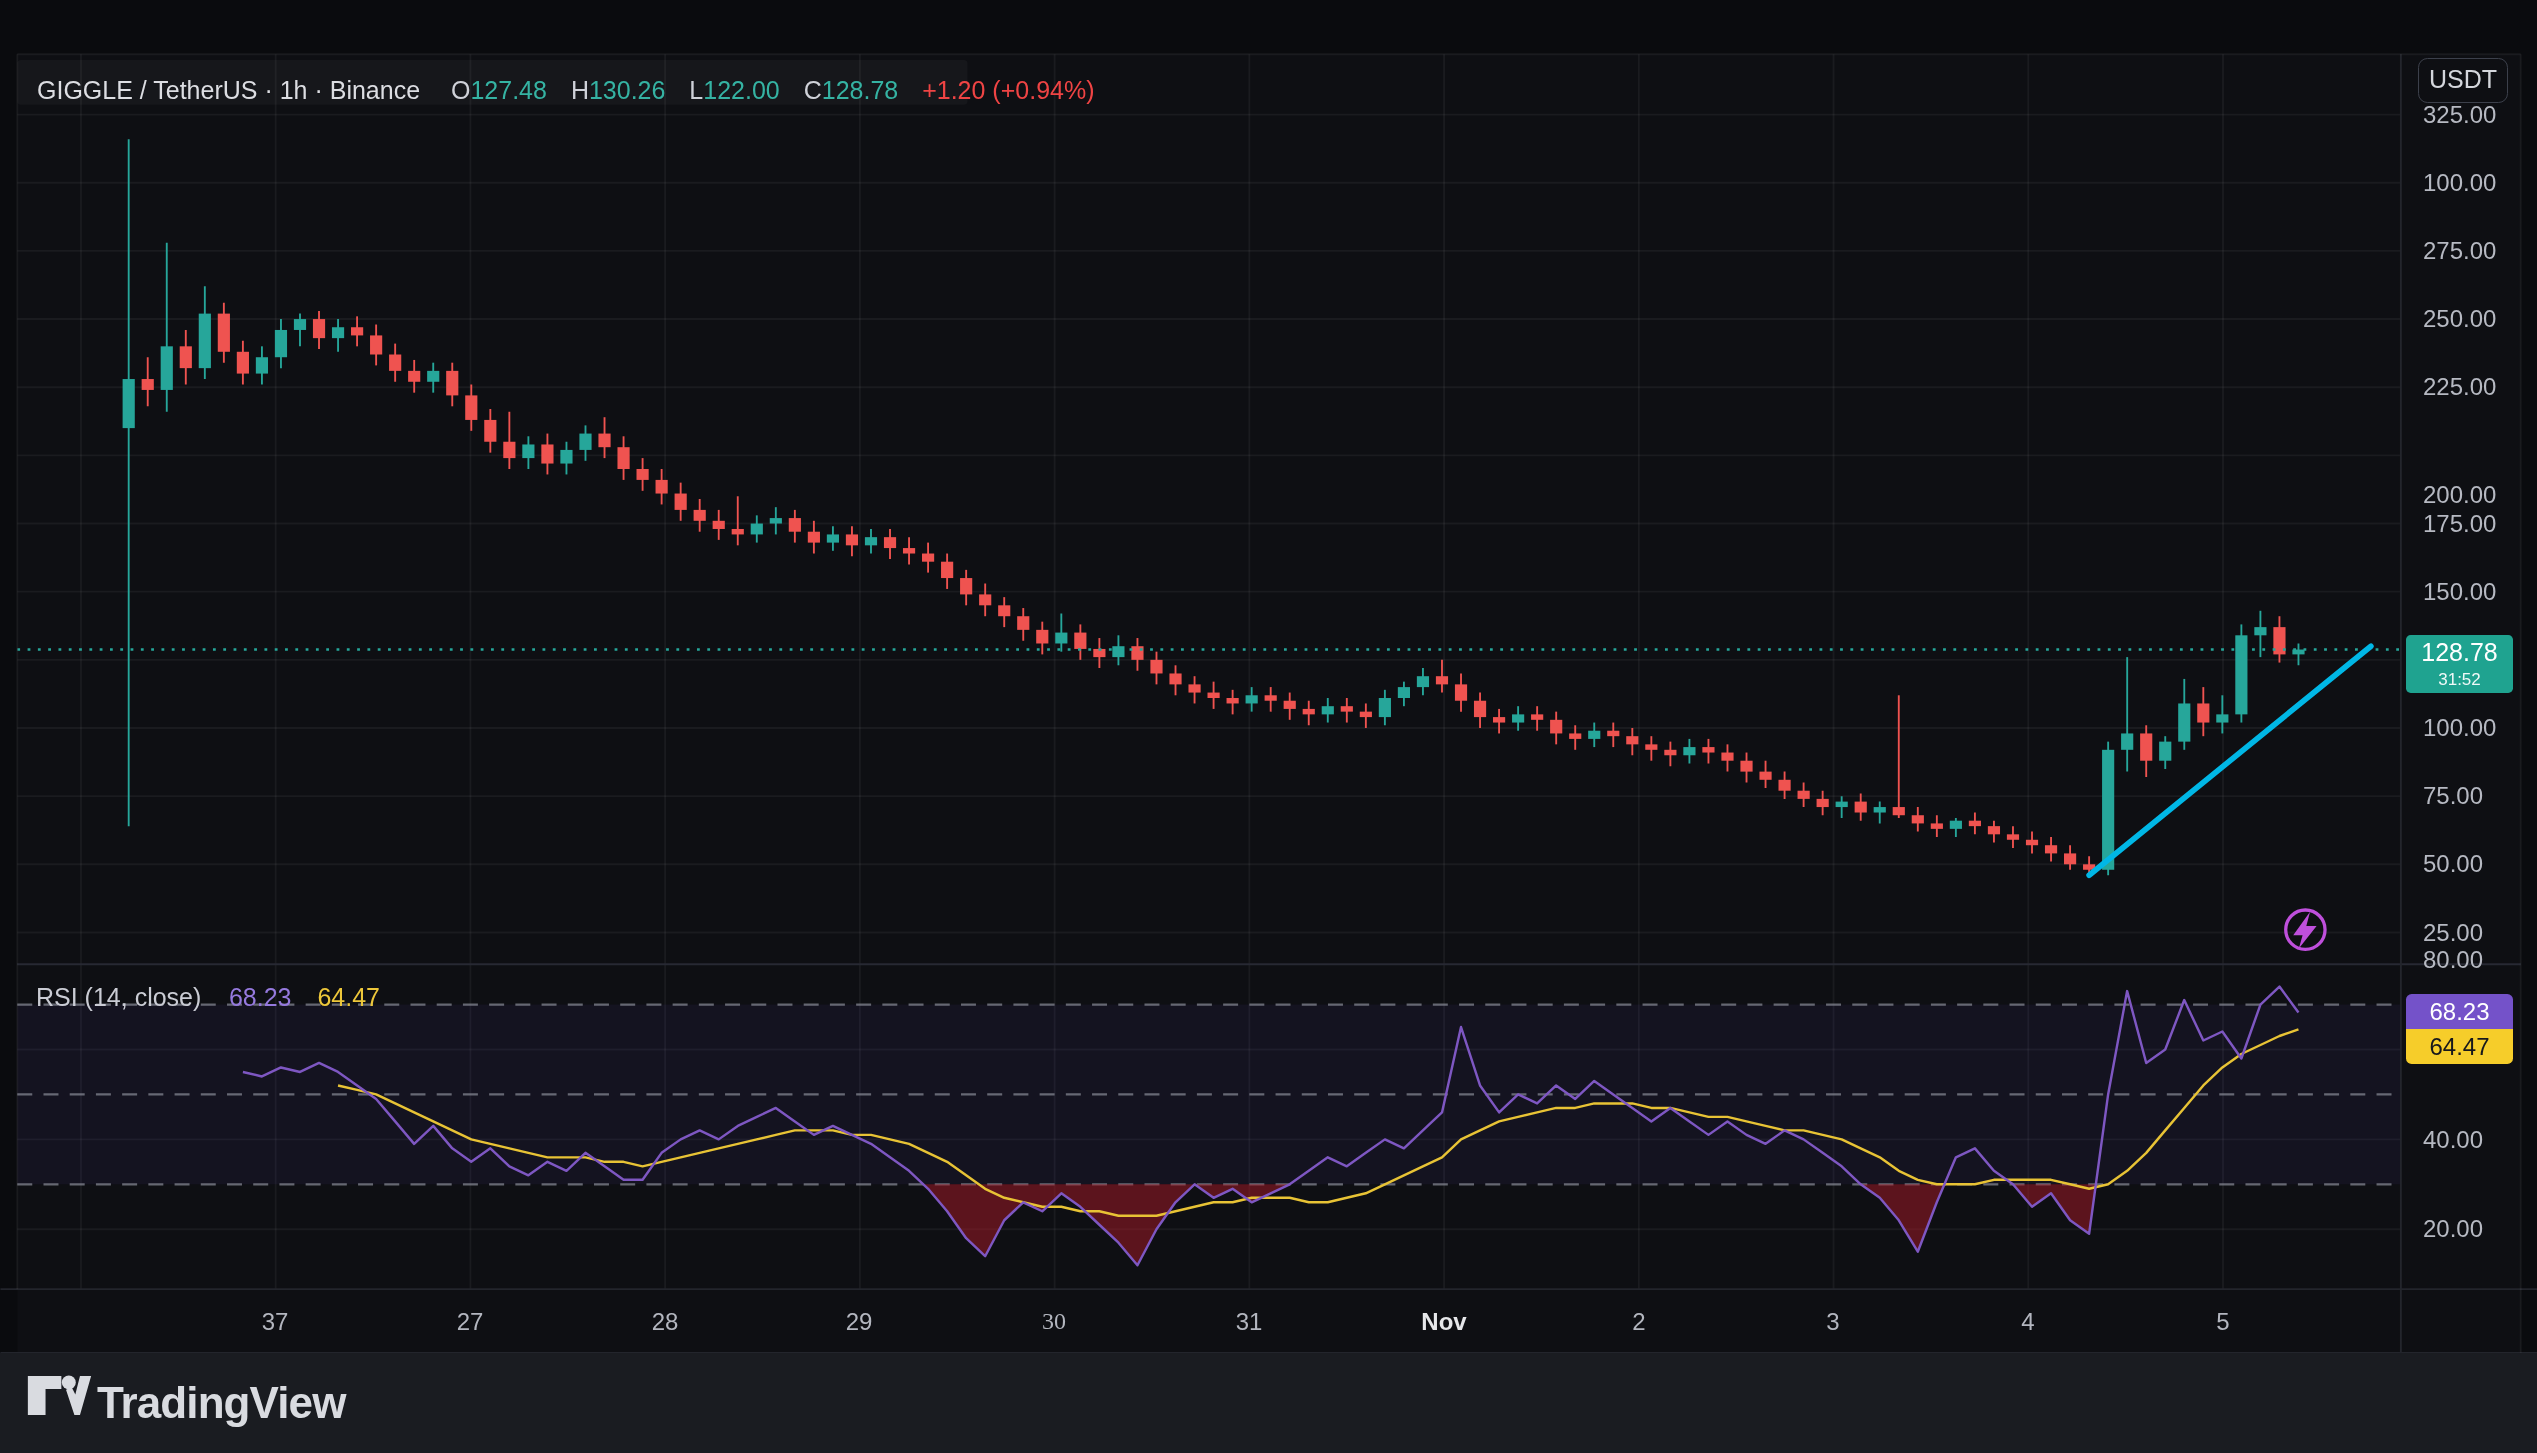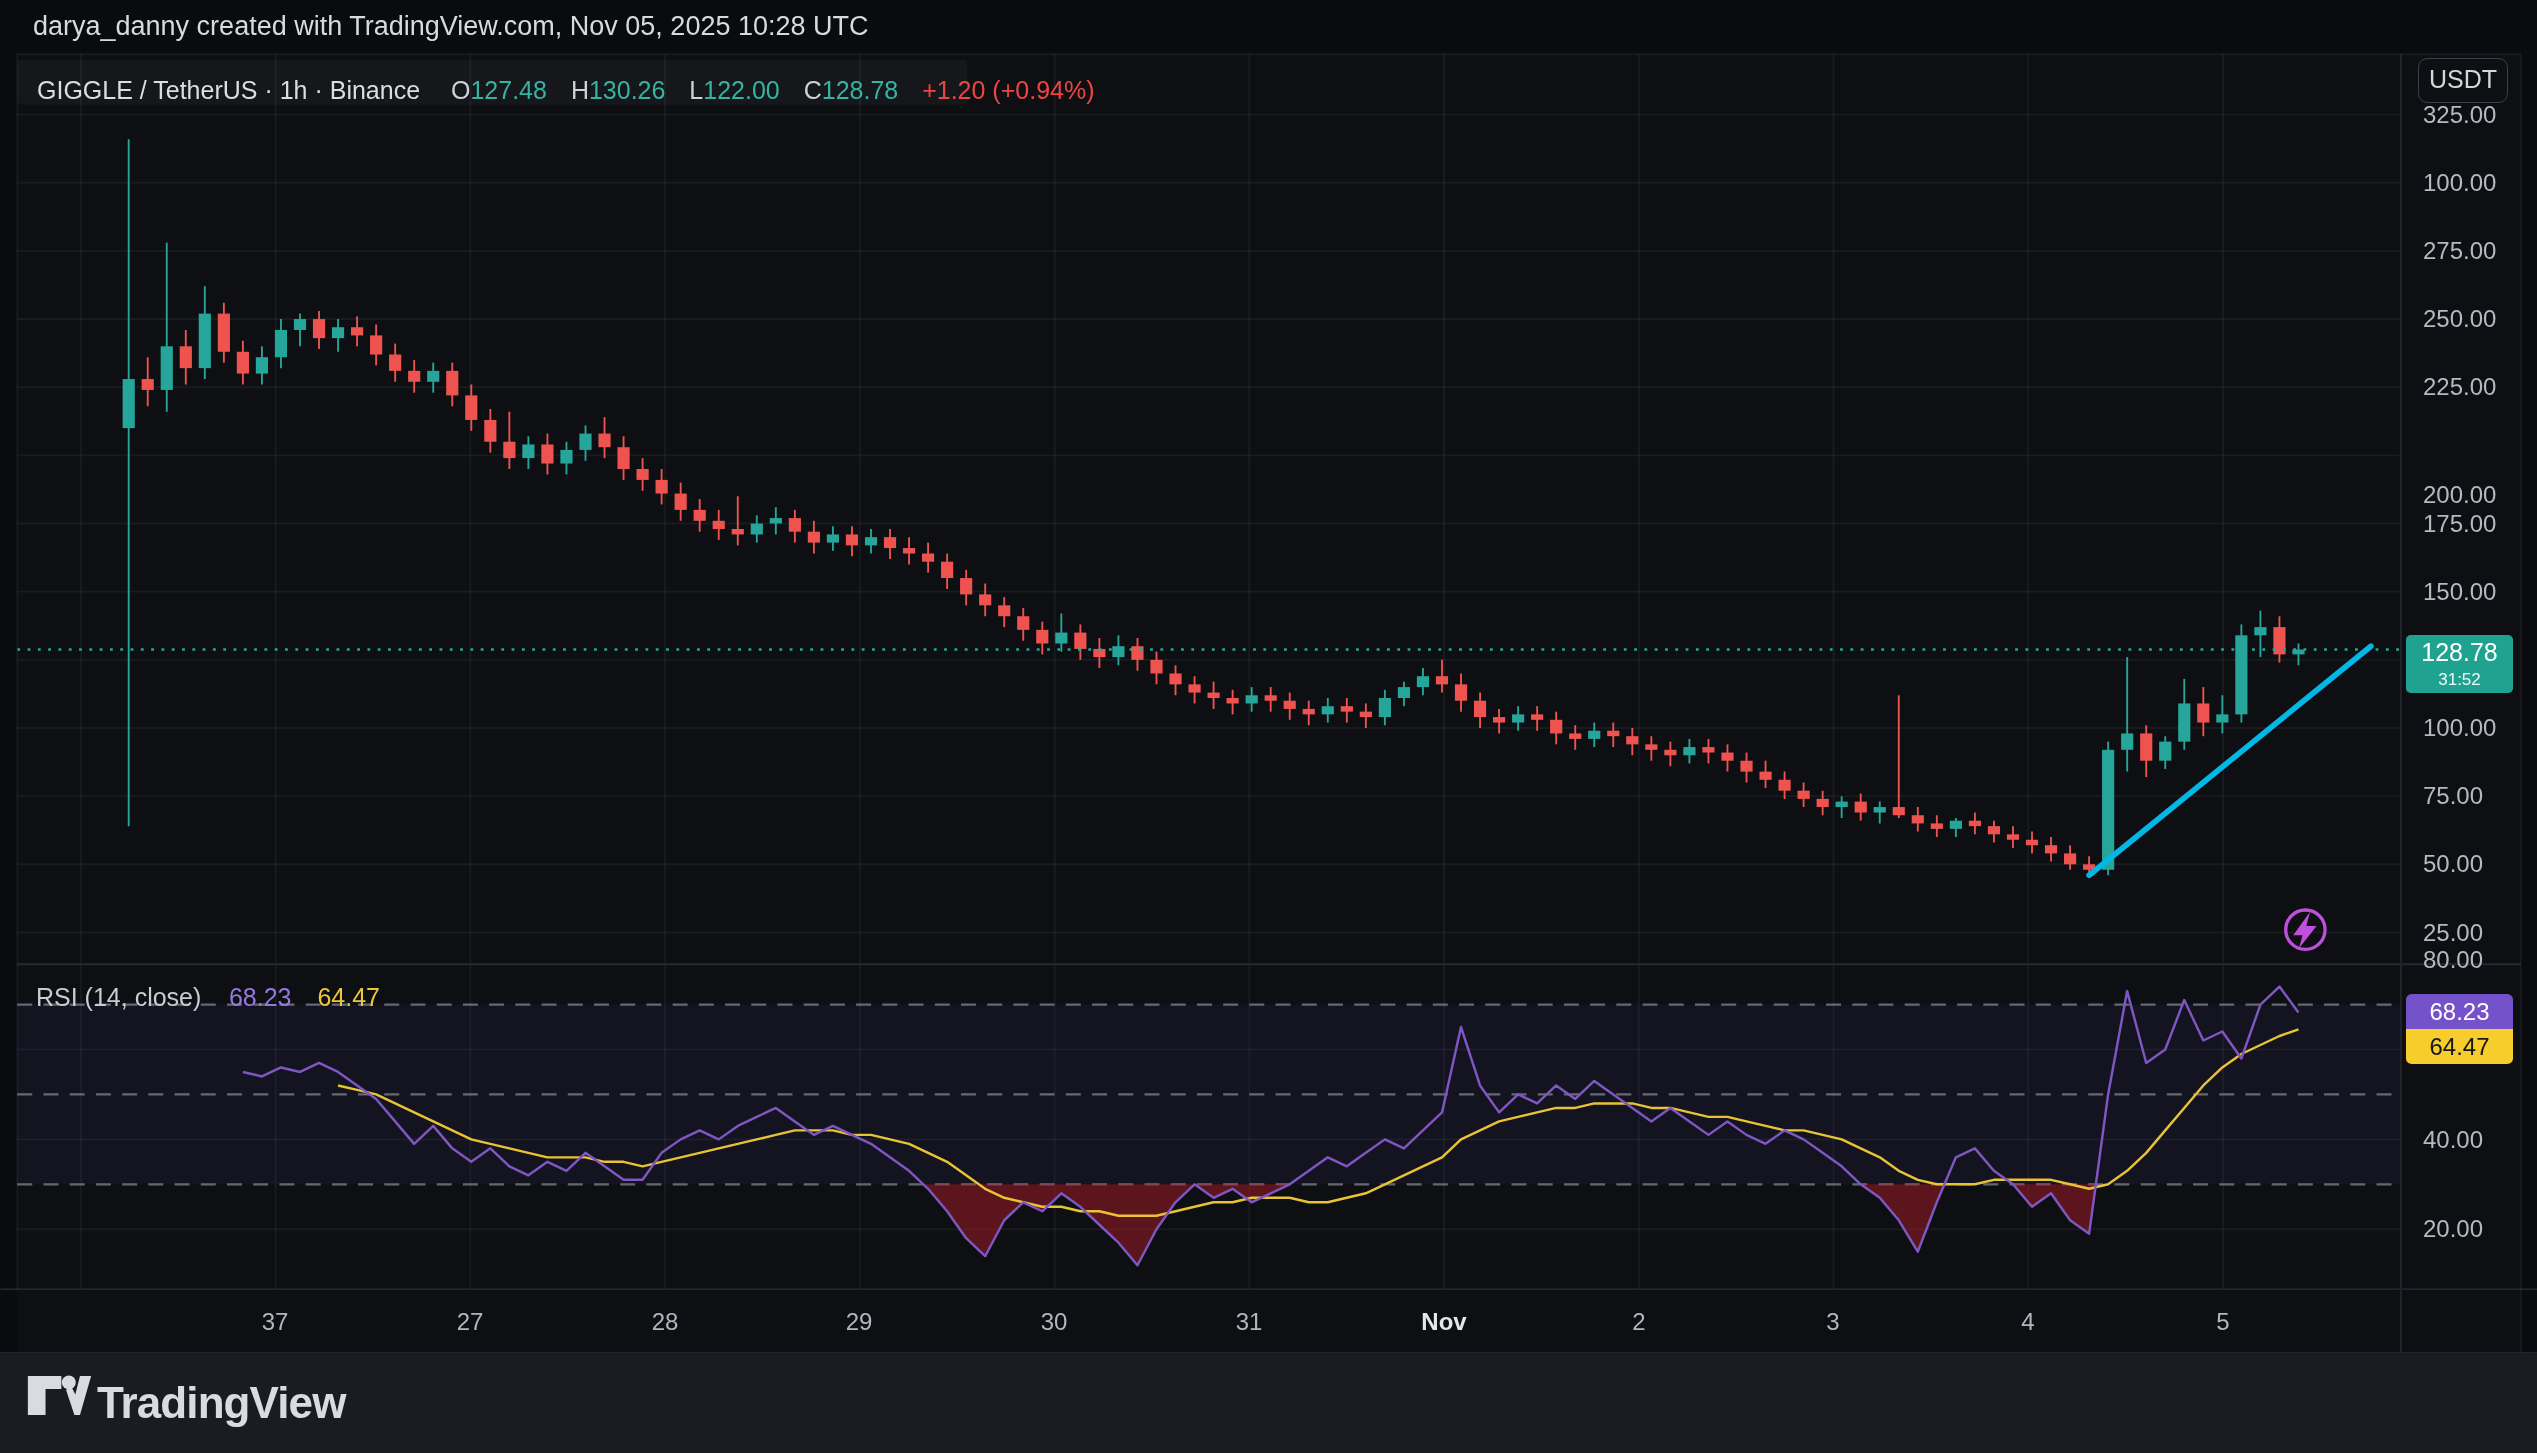--- a/index.html
+++ b/index.html
@@ -333,23 +333,20 @@
       <line x1="2564" y1="58" x2="2564" y2="1445" stroke="#23252c" stroke-width="2"></line>
       <line x1="18" y1="58" x2="18" y2="1377" stroke="rgba(255,255,255,0.06)" stroke-width="2"></line>
       <line x1="18" y1="58" x2="2692" y2="58" stroke="rgba(255,255,255,0.06)" stroke-width="2"></line>
       <line x1="2692" y1="58" x2="2692" y2="1445" stroke="rgba(255,255,255,0.06)" stroke-width="2"></line>
       <g>
 <circle cx="2462" cy="993" r="21" fill="none" stroke="#bf4fdc" stroke-width="3.5"></circle>
 <path d="M2467 974 L2449 999 L2459 999 L2455 1013 L2474 989 L2463 989 Z" fill="#bf4fdc"></path>
       </g>
     </svg>
 
-  <div class="attribution">
-    <span>darya_danny created with TradingView.com, Nov 05, 2025 10:28 UTC</span>
-  </div>
 
   <div class="legend">
     <span class="sym">GIGGLE / TetherUS · 1h · Binance</span>
     <span class="pair"><span>O</span><b>127.48</b></span>
     <span class="pair"><span>H</span><b>130.26</b></span>
     <span class="pair"><span>L</span><b>122.00</b></span>
     <span class="pair"><span>C</span><b>128.78</b></span>
     <span class="chg">+1.20 (+0.94%)</span>
   </div>
 
@@ -372,21 +369,21 @@
   <div id="rsi-scale">
       <span class="axis-label" style="top: 946px;">80.00</span>
       <span class="axis-label" style="top: 1126px;">40.00</span>
       <span class="axis-label" style="top: 1215px;">20.00</span>
     </div>
   <div id="time-scale">
       <span class="time-label" style="left: 233px;">37</span>
       <span class="time-label" style="left: 428px;">27</span>
       <span class="time-label" style="left: 623px;">28</span>
       <span class="time-label" style="left: 817px;">29</span>
-      <span class="time-label" style="left: 1012px;">30</span>
+      <span class="time-label" style="left: 1012px; font-family: Liberation Serif, serif;">30</span>
       <span class="time-label" style="left: 1207px;">31</span>
       <span class="time-label bold" style="left: 1402px;">Nov</span>
       <span class="time-label" style="left: 1597px;">2</span>
       <span class="time-label" style="left: 1791px;">3</span>
       <span class="time-label" style="left: 1986px;">4</span>
       <span class="time-label" style="left: 2181px;">5</span>
     </div>
 
   <div class="price-badge">
     <div class="p">128.78</div>

